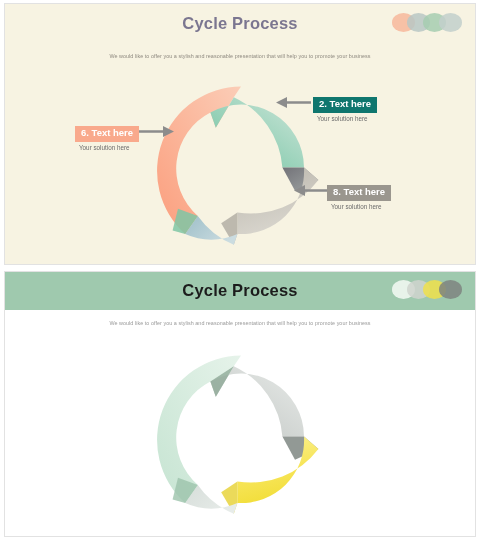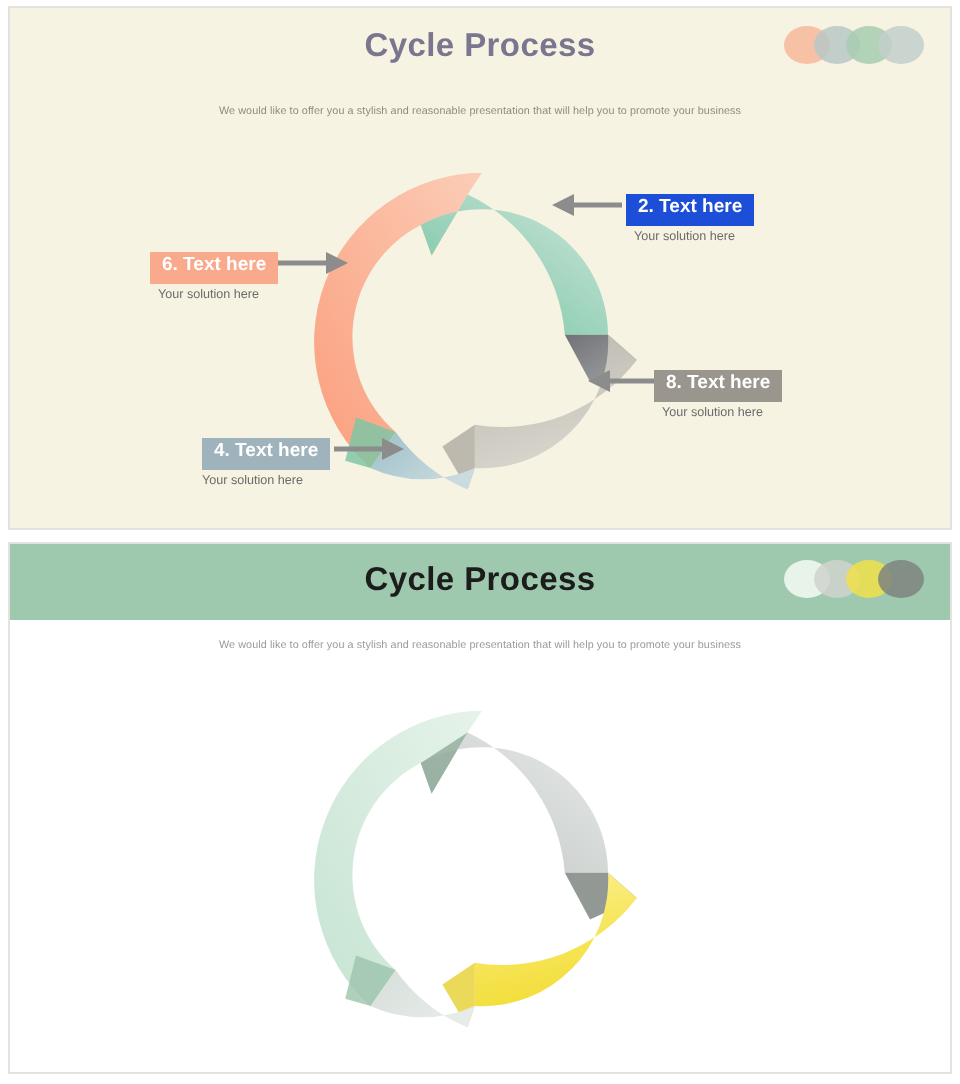--- a/index.html
+++ b/index.html
@@ -136,39 +136,32 @@
       <svg class="arrow" style="left:64px;top:4px" width="36" height="11" viewBox="0 0 36 11">
         <path d="M0,4.2 L24,4.2 L24,0 L35,5.5 L24,11 L24,6.8 L0,6.8 Z" fill="#8C8C8C"></path>
       </svg>
       <div class="sub indent">Your solution here</div>
     </div>
 
     <div class="callout" id="t2">
       <svg class="arrow" style="left:-38px;top:4px" width="36" height="11" viewBox="0 0 36 11">
         <path d="M36,4.2 L12,4.2 L12,0 L1,5.5 L12,11 L12,6.8 L36,6.8 Z" fill="#8C8C8C"></path>
       </svg>
-      <span class="chip" style="background:#1d4ed8;color:#fff">2. Text here</span>
+      <span class="chip" style="background:#0f766e;color:#fff">2. Text here</span>
       <div class="sub indent">Your solution here</div>
     </div>
 
     <div class="callout" id="t3">
       <svg class="arrow" style="left:-34px;top:4px" width="34" height="11" viewBox="0 0 34 11">
         <path d="M34,4.2 L12,4.2 L12,0 L1,5.5 L12,11 L12,6.8 L34,6.8 Z" fill="#8C8C8C"></path>
       </svg>
       <span class="chip" style="background:#9A968E;color:#fff">8. Text here</span>
       <div class="sub indent">Your solution here</div>
     </div>
 
-    <div class="callout" id="t4">
-      <span class="chip" style="background:#9FB3BC;color:#fff">4. Text here</span>
-      <svg class="arrow" style="left:66px;top:4px" width="36" height="11" viewBox="0 0 36 11">
-        <path d="M0,4.2 L24,4.2 L24,0 L35,5.5 L24,11 L24,6.8 L0,6.8 Z" fill="#8C8C8C"></path>
-      </svg>
-      <div class="sub">Your solution here</div>
-    </div>
   </div>
 
   <div class="slide" id="slide-bottom">
 
     <div class="hdr">
       <div class="title">Cycle Process</div>
       <div class="dots">
         <span class="dot d0" style="background:#F4FAF5"></span>
         <span class="dot d1" style="background:#CFD4CE"></span>
         <span class="dot d2" style="background:#EFE04B"></span>

